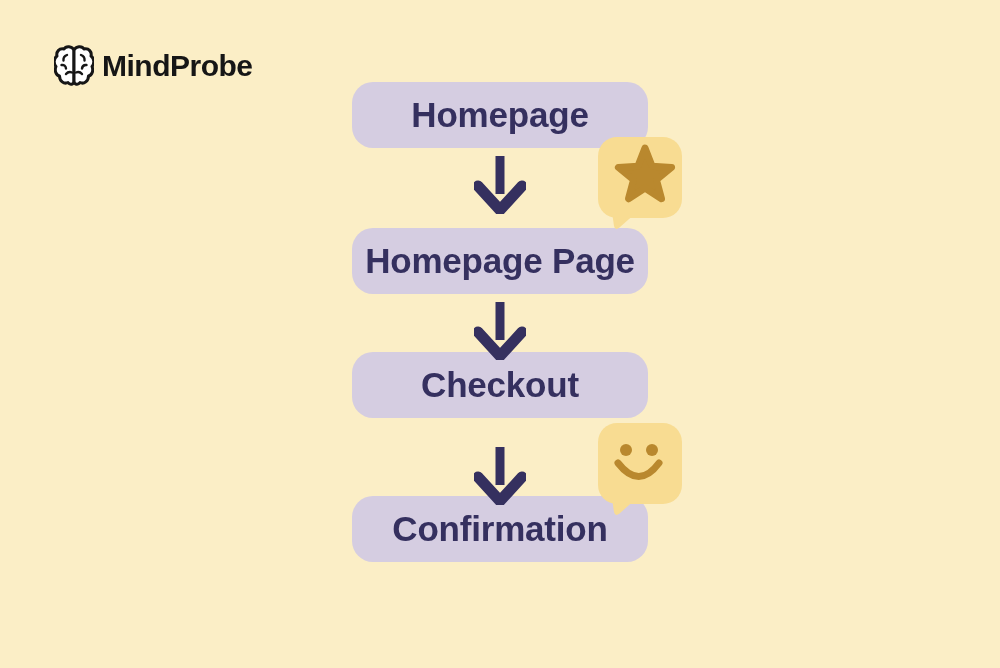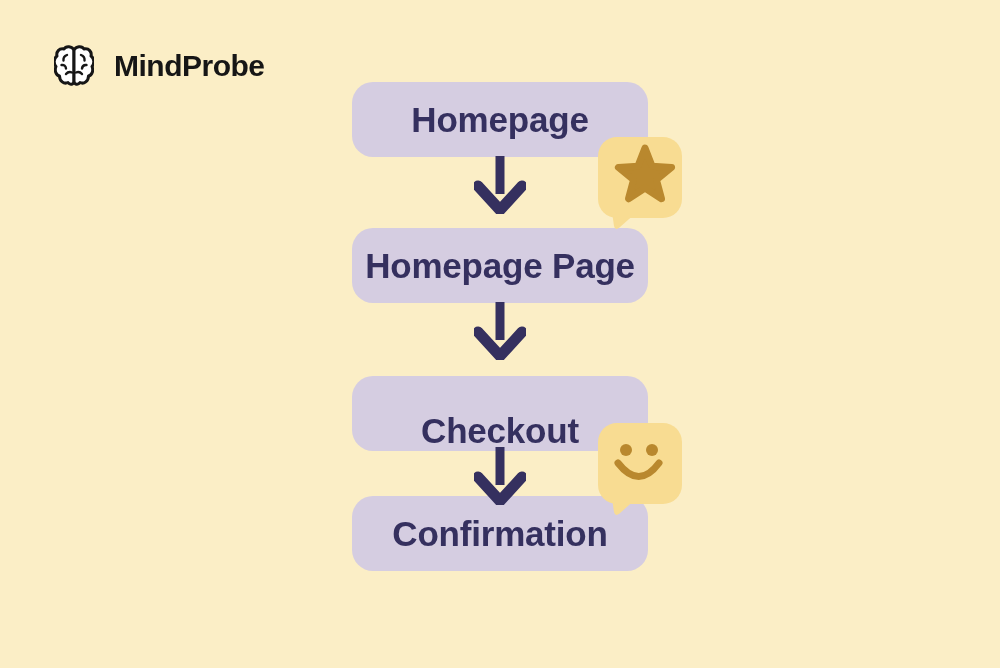--- a/index.html
+++ b/index.html
@@ -6,37 +6,37 @@
     --bg:#fbeec6; --box:#d5cde1; --ink:#35305f; --bubble:#f8dc92;
     --gold:#b9882e; --logo_ink:#161616;
   }
   *{margin:0;padding:0;box-sizing:border-box;}
   html,body{background:#fff;}
   .canvas{
     position:relative;width:1000px;height:668px;background:var(--bg);
     overflow:hidden;font-family:"Liberation Sans",sans-serif;
   }
   
-  .logo{position:absolute;left:54px;top:44px;display:flex;align-items:center;gap:20px;}
+  .logo{position:absolute;left:54px;top:44px;display:flex;align-items:center;gap:8px;}
   .logo-icon{width:40px;height:44px;display:block;}
   .logo-text{
     font-size:30px;font-weight:800;color:var(--logo_ink);
     letter-spacing:-0.5px;line-height:44px;
   }
   
   .flow-box{
-    position:absolute;left:352px;width:296px;height:75px;background:var(--box);
+    position:absolute;left:352px;width:296px;height:66px;background:var(--box);
     border-radius:21px;display:flex;align-items:center;justify-content:center;
     z-index:1;
   }
   .flow-box .label{
     font-size:35px;font-weight:600;color:var(--ink);letter-spacing:-0.2px;
     white-space:nowrap;
   }
-  .box-1{top:82px;} .box-2{top:228px;} .box-3{top:376px;align-items:flex-end;} .box-4{top:496px;}
+  .box-1{top:82px;} .box-2{top:228px;} .box-3{top:352px;} .box-4{top:496px;}
   
   .arrow{position:absolute;left:474px;width:52px;height:58px;z-index:1;}
   .arrow-1{top:156px;} .arrow-2{top:302px;} .arrow-3{top:447px;}
   .arrow svg{display:block;width:100%;height:100%;}
   
   .bubble{position:absolute;left:597px;width:86px;height:98px;z-index:2;}
   .bubble-star{top:136px;} .bubble-smiley{top:422px;}
   .bubble svg{display:block;width:100%;height:100%;}
 </style>
 </head>

